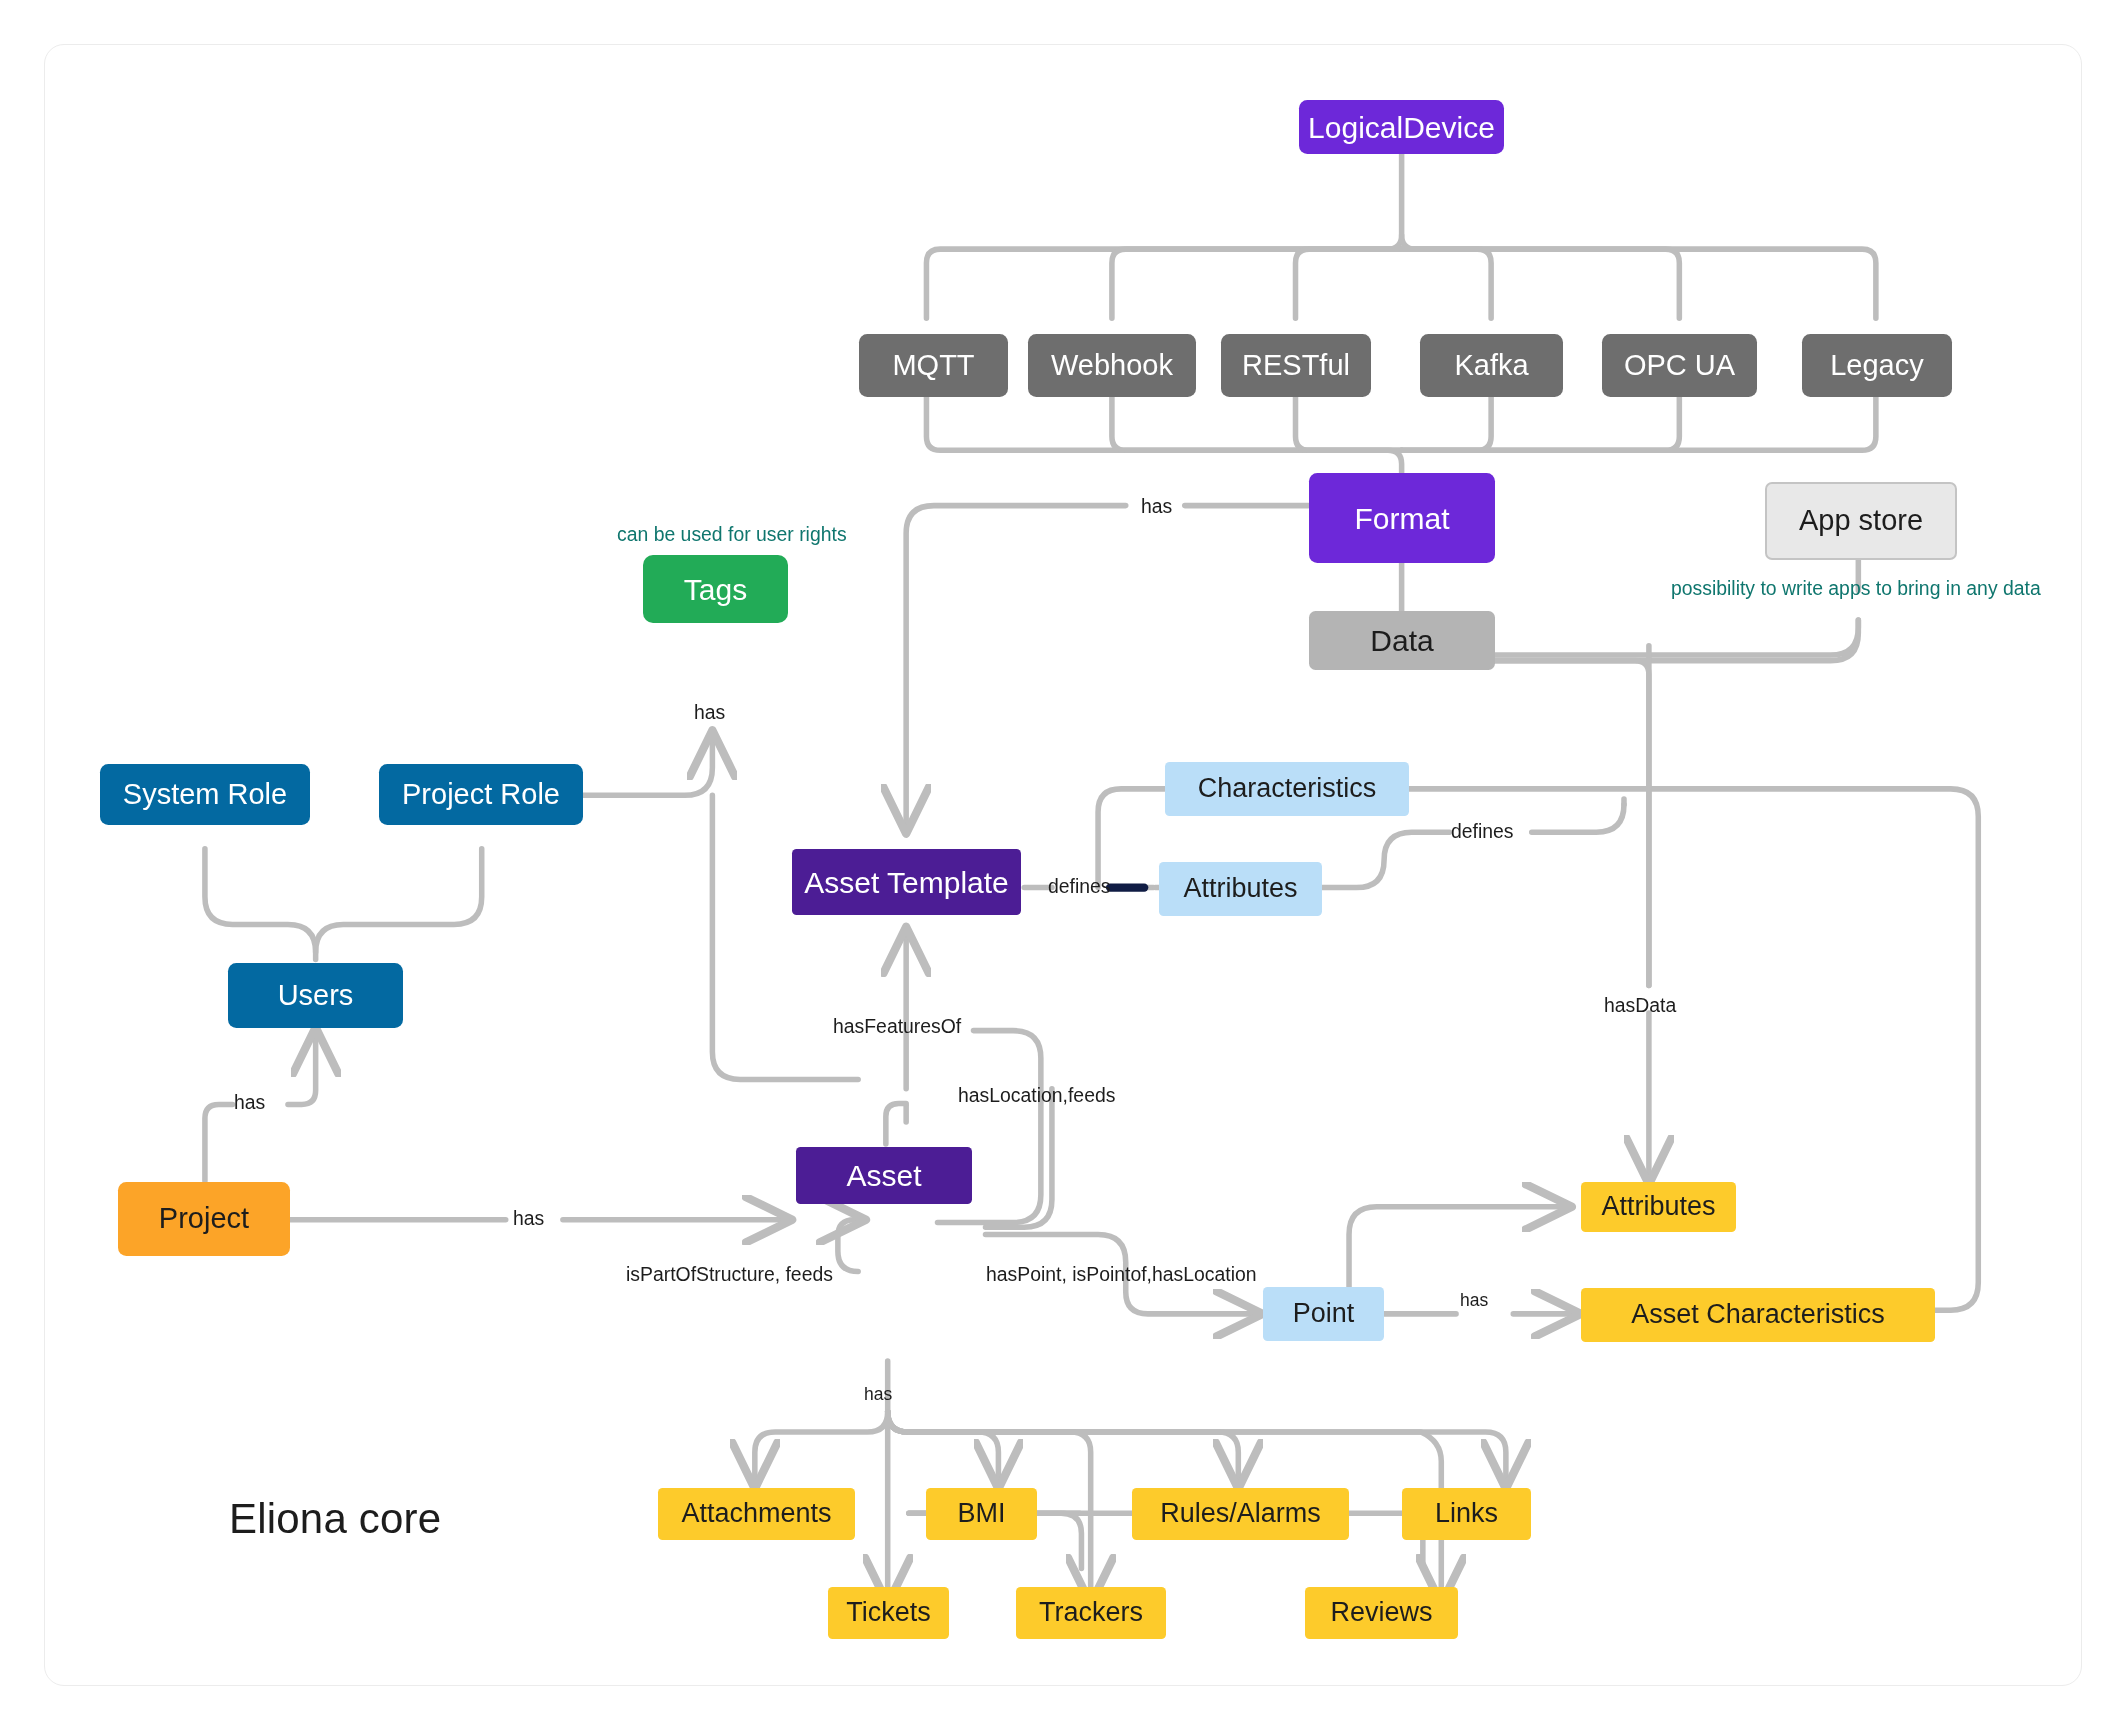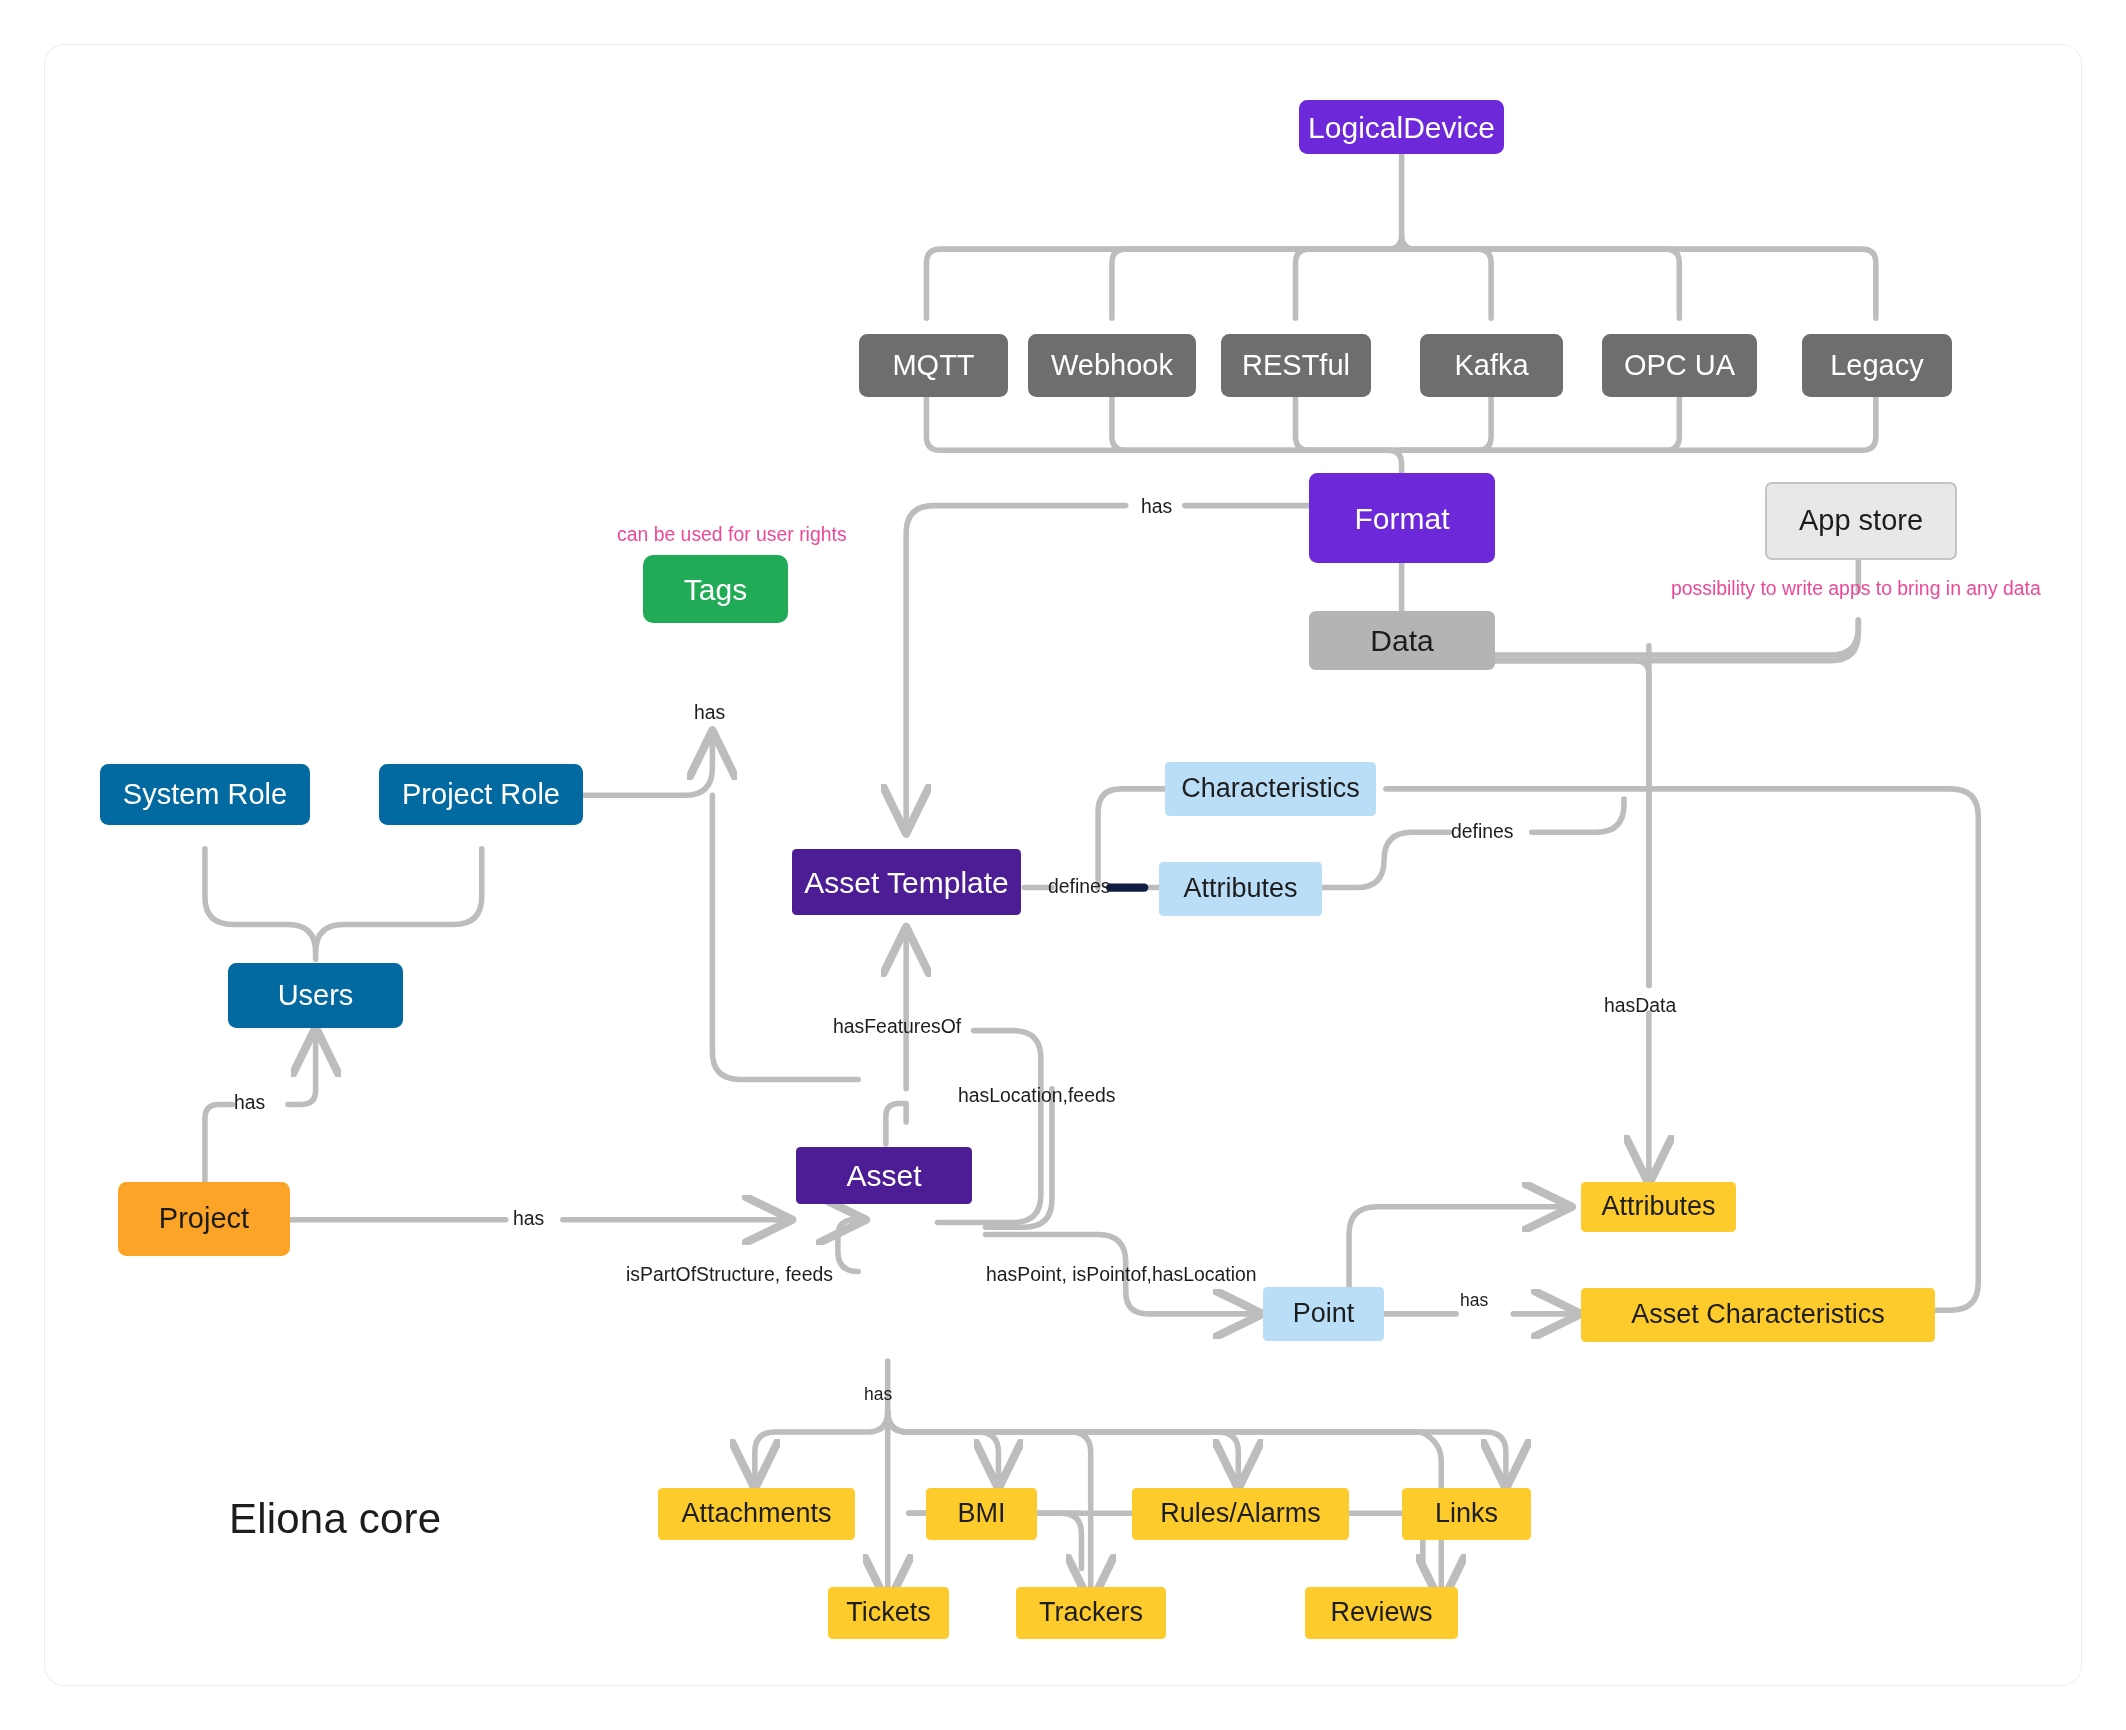--- a/index.html
+++ b/index.html
@@ -5,21 +5,21 @@
   html,body{margin:0;padding:0;background:#fff;}
   body{font-family:"Liberation Sans", sans-serif;}
   #stage{position:relative;width:2126px;height:1730px;background:#ffffff;overflow:hidden;}
   #frame{position:absolute;left:44px;top:44px;width:2038px;height:1642px;
          border:1.8px solid #ececec;border-radius:20px;box-sizing:border-box;background:#fff;}
   svg#wires{position:absolute;left:0;top:0;width:2126px;height:1730px;pointer-events:none;}
   .node{position:absolute;box-sizing:border-box;display:flex;align-items:center;justify-content:center;
         text-align:center;line-height:1.1;white-space:nowrap;}
   .edgelabel{position:absolute;font-size:19.4px;color:#1d1d1d;white-space:nowrap;}
   .edgelabel.sm{font-size:17.5px;}
-  .notelabel{position:absolute;font-size:19.4px;color:#ec4899;white-space:nowrap;}
+  .notelabel{position:absolute;font-size:19.4px;color:#0f766e;white-space:nowrap;}
   .corelabel{position:absolute;font-size:42px;color:#1d1d1d;letter-spacing:0.2px;}
 
   
   .n-gray-dark{background:#6d28d9;color:#ffffff;border-radius:8.3px;font-size:30px;}
   .n-gray-mid {background:#b4b4b4;color:#1d1d1d;border-radius:6.5px;font-size:30px;}
   .n-gray-light{background:#e8e8e8;color:#1d1d1d;border:2.8px solid #c4c4c4;border-radius:7px;font-size:29px;}
   .n-blue{background:#0369a1;color:#ffffff;border-radius:8.3px;font-size:29px;}
   .n-green{background:#22ab57;color:#ffffff;border-radius:10px;font-size:30px;}
   .n-orange{background:#fca428;color:#1d1d1d;border-radius:8.3px;font-size:29px;}
   .n-navy{background:#4c1d95;color:#ffffff;border-radius:4.6px;font-size:30px;}
@@ -149,21 +149,21 @@
 
   <div class="node n-green" style="left:643px;top:555px;width:145px;height:68px;">Tags</div>
 
   <div class="node n-blue" style="left:100px;top:764px;width:210px;height:61px;">System Role</div>
   <div class="node n-blue" style="left:379px;top:764px;width:204px;height:61px;">Project Role</div>
   <div class="node n-blue" style="left:228px;top:963px;width:175px;height:65px;">Users</div>
   <div class="node n-orange" style="left:118px;top:1182px;width:172px;height:74px;">Project</div>
 
   <div class="node n-navy" style="left:792px;top:849px;width:229px;height:66px;">Asset Template</div>
 
-  <div class="node n-lightblue" style="left:1165px;top:762px;width:211px;height:54px;">Characteristics</div>
+  <div class="node n-lightblue" style="left:1165px;top:762px;width:244px;height:54px;">Characteristics</div>
   <div class="node n-lightblue" style="left:1159px;top:862px;width:163px;height:54px;">Attributes</div>
 
   <div class="node n-navy" style="left:796px;top:1147px;width:176px;height:57px;">Asset</div>
 
   <div class="node n-lightblue" style="left:1263px;top:1287px;width:121px;height:54px;">Point</div>
 
   <div class="node n-yellow" style="left:1581px;top:1182px;width:155px;height:50px;">Attributes</div>
   <div class="node n-yellow" style="left:1581px;top:1288px;width:354px;height:54px;">Asset Characteristics</div>
 
   <div class="node n-yellow" style="left:658px;top:1488px;width:197px;height:52px;">Attachments</div>

